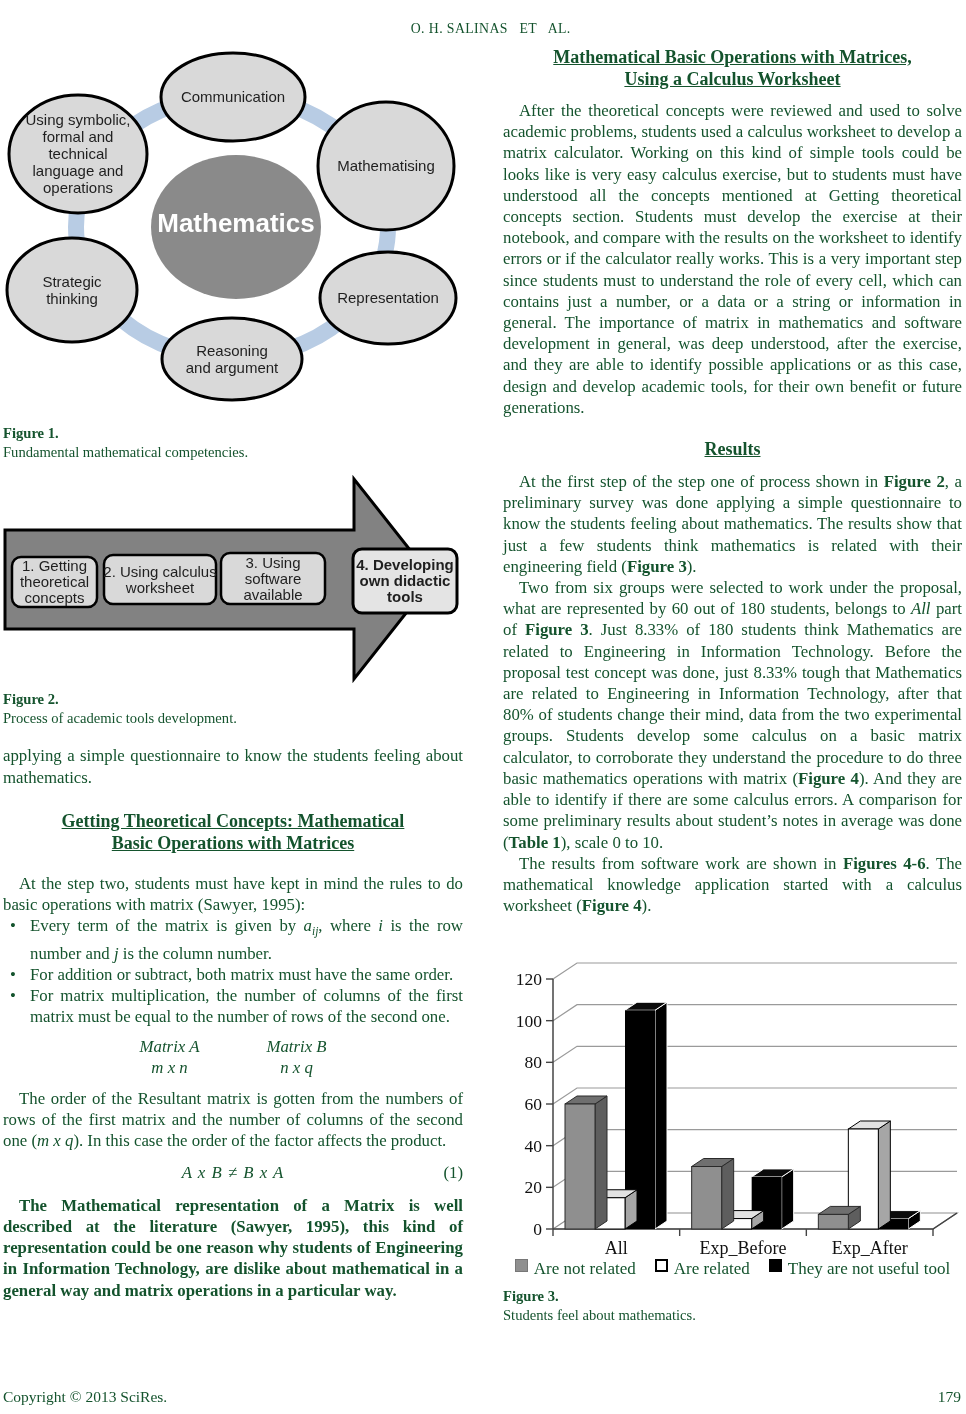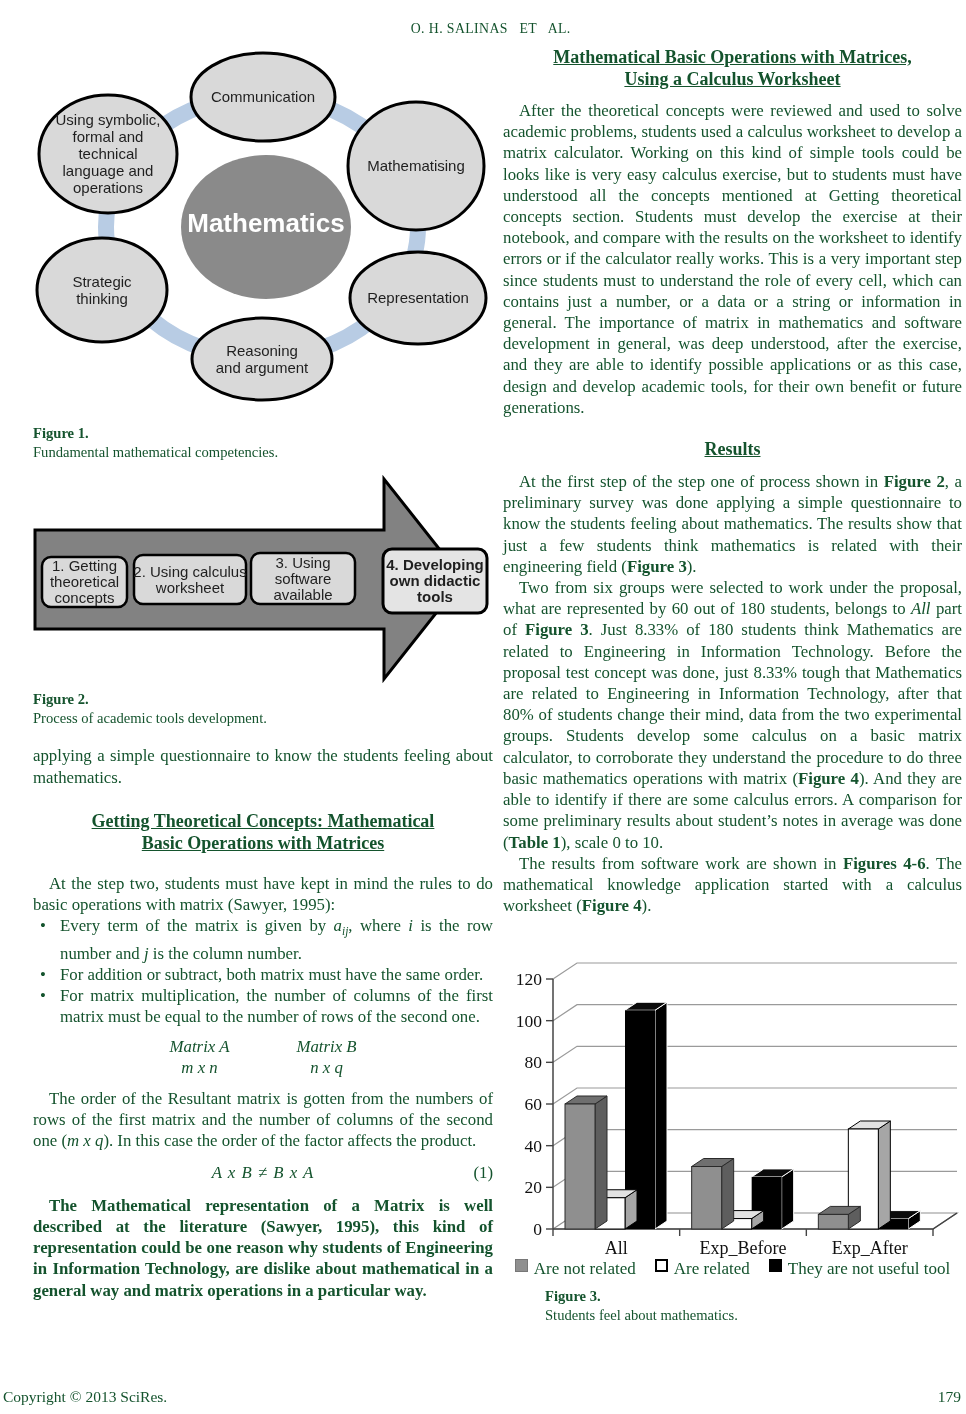--- a/index.html
+++ b/index.html
@@ -1,20 +1,20 @@
 <!DOCTYPE html>
 <html><head>
 <meta charset="utf-8">
 <style>
   html,body{margin:0;padding:0;background:#ffffff;}
   .page{position:relative;width:966px;height:1414px;background:#ffffff;color:#14532d;
         font-family:"Liberation Serif",serif;overflow:hidden;}
   .header{position:absolute;top:5px;left:0;width:100%;text-align:center;
           font-size:13.8px;letter-spacing:.4px;white-space:pre;}
-  .col-left{position:absolute;left:3px;top:40px;width:460px;margin-left:30px;}
+  .col-left{position:absolute;left:3px;top:40px;width:460px;}
   .col-right{position:absolute;left:503px;top:46px;width:459px;}
   figure{margin:0;padding:0;}
   svg{display:block;}
   .caption{font-size:14.6px;line-height:18.6px;}
   .cap-label{display:block;font-weight:bold;}
   .caption-1{margin-top:4px;}
   .fig2{margin-top:8px;}
   .caption-2{margin-top:6px;}
   .body{font-size:16.8px;line-height:21.2px;text-align:justify;margin:0;}
   .ind{text-indent:16px;}
@@ -35,21 +35,21 @@
   .p-rep{margin-top:12px;font-weight:bold;}
   .right-h{margin-top:0;}
   .p-r1{margin-top:10px;}
   .results-h{margin-top:20px;}
   .p-rr1{margin-top:11px;}
   .fig3{margin-top:38px;}
   .legend{display:flex;justify-content:center;align-items:center;gap:19px;
           margin-top:0;font-size:17px;}
   .lg-item{display:flex;align-items:flex-start;gap:6px;}
   .lg-swatch{width:13px;height:13px;display:inline-block;box-sizing:border-box;}
-  .caption-3{margin-top:8px;margin-left:42px;}
+  .caption-3{margin-top:8px;}
   .footer{position:absolute;left:3px;right:5px;top:1388px;display:flex;
           justify-content:space-between;font-size:15.5px;}
   .b{font-weight:bold;}
   .i{font-style:italic;}
   .sub{vertical-align:sub;font-size:68%;}
 </style>
 </head>
 <body>
 
 <div class="page">

